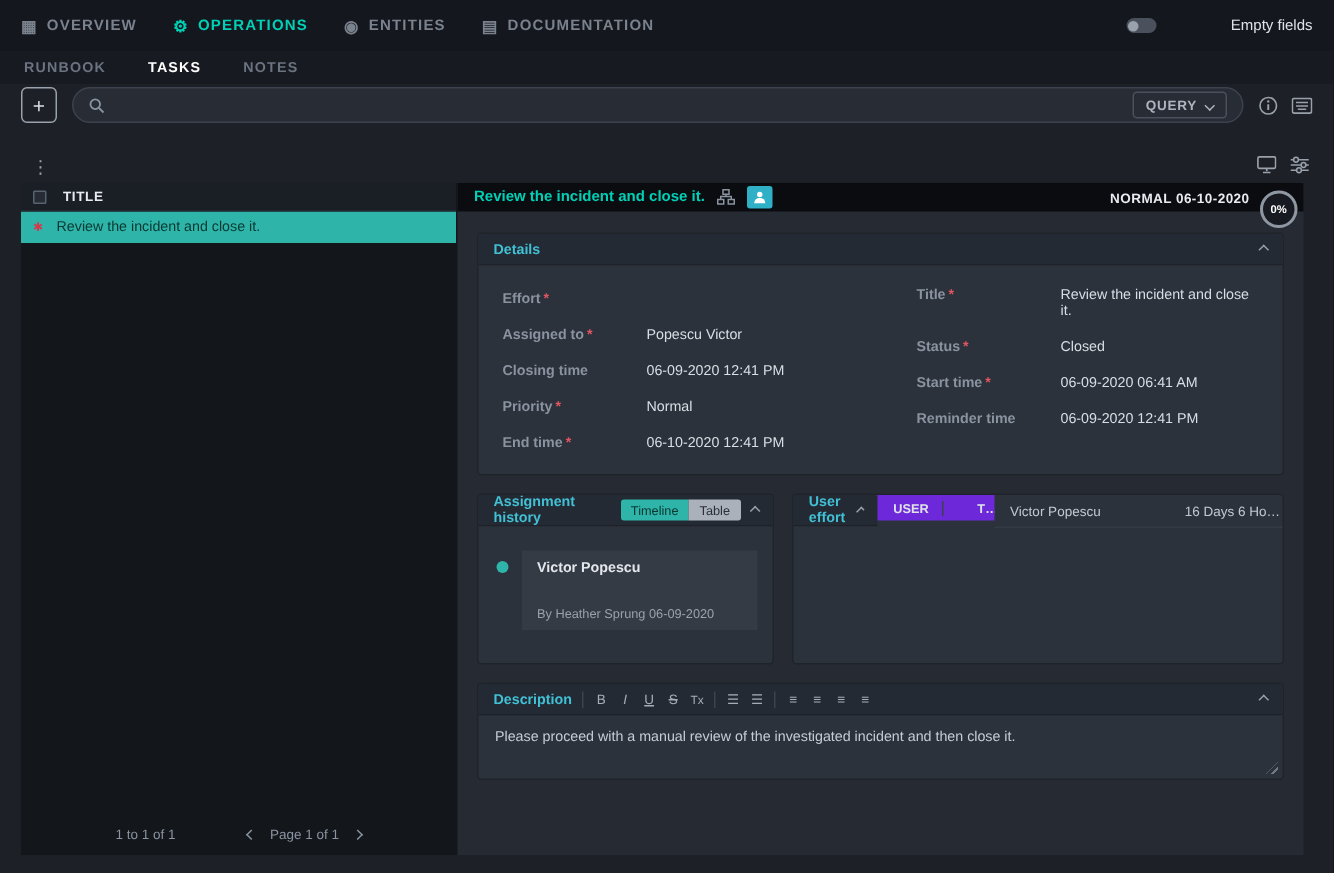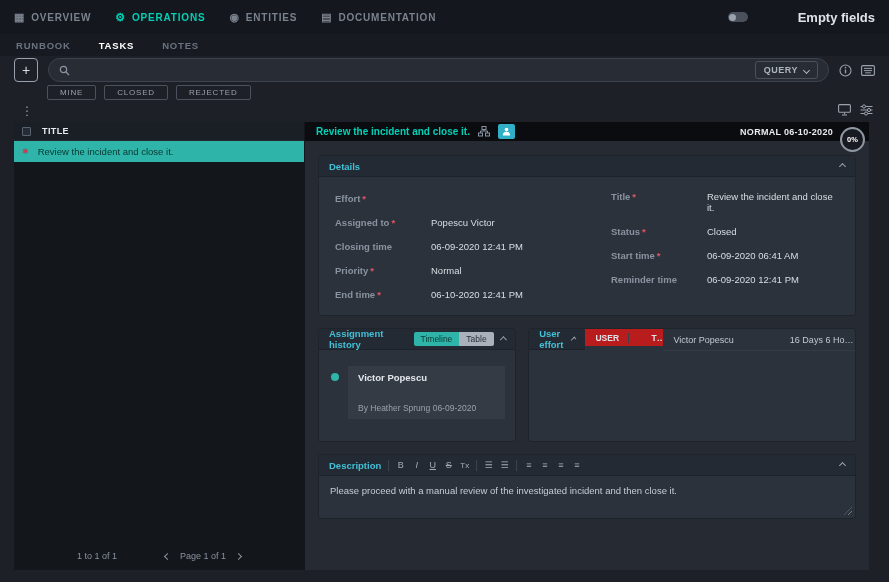--- a/index.html
+++ b/index.html
@@ -9,21 +9,21 @@
   [data-interactable="true"] { cursor:pointer; }
 
   
   .topnav { position:absolute; top:0; left:0; right:0; height:34px; background:#14171d;
             display:flex; align-items:center; padding:0 14px; gap:24px; }
   .nav-item { display:flex; align-items:center; gap:6px; font-size:10px; font-weight:bold;
               letter-spacing:.8px; color:#7a828e; }
   .nav-item .nav-ic { font-size:11px; }
   .nav-item.active { color:#00d1b6; }
   .topnav-right { margin-left:auto; display:flex; align-items:center; gap:6px; }
-  .ef-label { font-size:13px; font-weight:bold; color:#dfe3e9;padding-left:44px; }
+  .ef-label { font-size:10px; font-weight:normal; color:#dfe3e9;padding-left:44px; }
   .switch { width:20px; height:10px; border-radius:5px; background:#4a515c; position:relative; display:inline-block; }
   .switch::after { content:""; position:absolute; left:1.5px; top:1.5px; width:7px; height:7px;
                    border-radius:50%; background:#9aa2ad; }
 
   
   .subtabs { position:absolute; top:34px; left:0; right:0; height:22px; background:#171b21;
              display:flex; align-items:center; gap:28px; padding:0 16px; }
   .subtab { font-size:9.5px; font-weight:bold; letter-spacing:.8px; color:#6b7380; }
   .subtab.active { color:#ffffff; }
 
@@ -112,21 +112,21 @@
   .seg-btn { font-size:8.5px; padding:2px 7px; border:none; font-family:inherit; }
   .seg-btn.on  { background:#2eb4a8; color:#0a3530; border-radius:2px 0 0 2px; }
   .seg-btn.off { background:#aab1ba; color:#2a2f37; border-radius:0 2px 2px 0; }
 
   .timeline { display:flex; align-items:flex-start; gap:9px; padding:16px 10px 10px 12px; }
   .tl-dot { width:8px; height:8px; border-radius:50%; background:#2eb4a8; margin-top:7px; flex:0 0 8px; }
   .tl-box { flex:1; background:#353b45; padding:6px 10px; }
   .tl-name { font-size:9.5px; font-weight:bold; color:#e3e7ec; }
   .tl-meta { font-size:8.5px; color:#9aa1ab; margin-top:20px; }
 
-  .et-head { display:flex; align-items:center; height:17px; background:#b91c1c;
+  .et-head { display:flex; align-items:center; height:17px; background:#6d28d9;
              font-size:8.5px; font-weight:bold; color:#dfe3e9; }
   .et-head > span:first-child, .et-row > span:first-child { flex:0 0 54%; padding-left:10px; }
   .et-time { flex:1; padding-left:23px; white-space:nowrap; overflow:hidden; text-overflow:ellipsis; }
   .et-head .et-time { border-left:1px solid #3a414b; }
   .et-row { display:flex; align-items:center; height:22px; font-size:9px; color:#c3c9d2;
             border-bottom:1px solid #353b45; }
 
   
   .desc-card { margin-top:12px; }
   .vdiv { width:1px; height:11px; background:#3c434e; flex:0 0 1px; }
@@ -201,25 +201,20 @@
         <svg width="14" height="11" viewBox="0 0 14 11">
             <rect x="0.6" y="0.6" width="12.8" height="9.8" rx="1.2" fill="none" stroke="#9aa1ab" stroke-width="1.1"></rect>
             <line x1="3" y1="3.4" x2="11" y2="3.4" stroke="#9aa1ab"></line>
             <line x1="3" y1="5.6" x2="11" y2="5.6" stroke="#9aa1ab"></line>
             <line x1="4.2" y1="7.8" x2="9.8" y2="7.8" stroke="#9aa1ab"></line>
           </svg>
       </span>
     </div>
   </div>
 
-  <div class="chips" data-interactable="false">
-    <button class="chip" data-interactable="true">MINE</button>
-    <button class="chip" data-interactable="true">CLOSED</button>
-    <button class="chip" data-interactable="true">REJECTED</button>
-  </div>
 
   <div class="list-tools" data-interactable="false">
     <span class="kebab" data-interactable="true">⋮</span>
     <div class="right-tools" data-interactable="false">
       <span data-interactable="true" style="display:flex;">
         <svg width="13" height="12" viewBox="0 0 13 12">
             <rect x="0.6" y="0.6" width="11.8" height="7.6" rx="1" fill="none" stroke="#9aa1ab" stroke-width="1.1"></rect>
             <line x1="6.5" y1="8.5" x2="6.5" y2="10.2" stroke="#9aa1ab" stroke-width="1.1"></line>
             <line x1="4" y1="11" x2="9" y2="11" stroke="#9aa1ab" stroke-width="1.1"></line>
           </svg>

